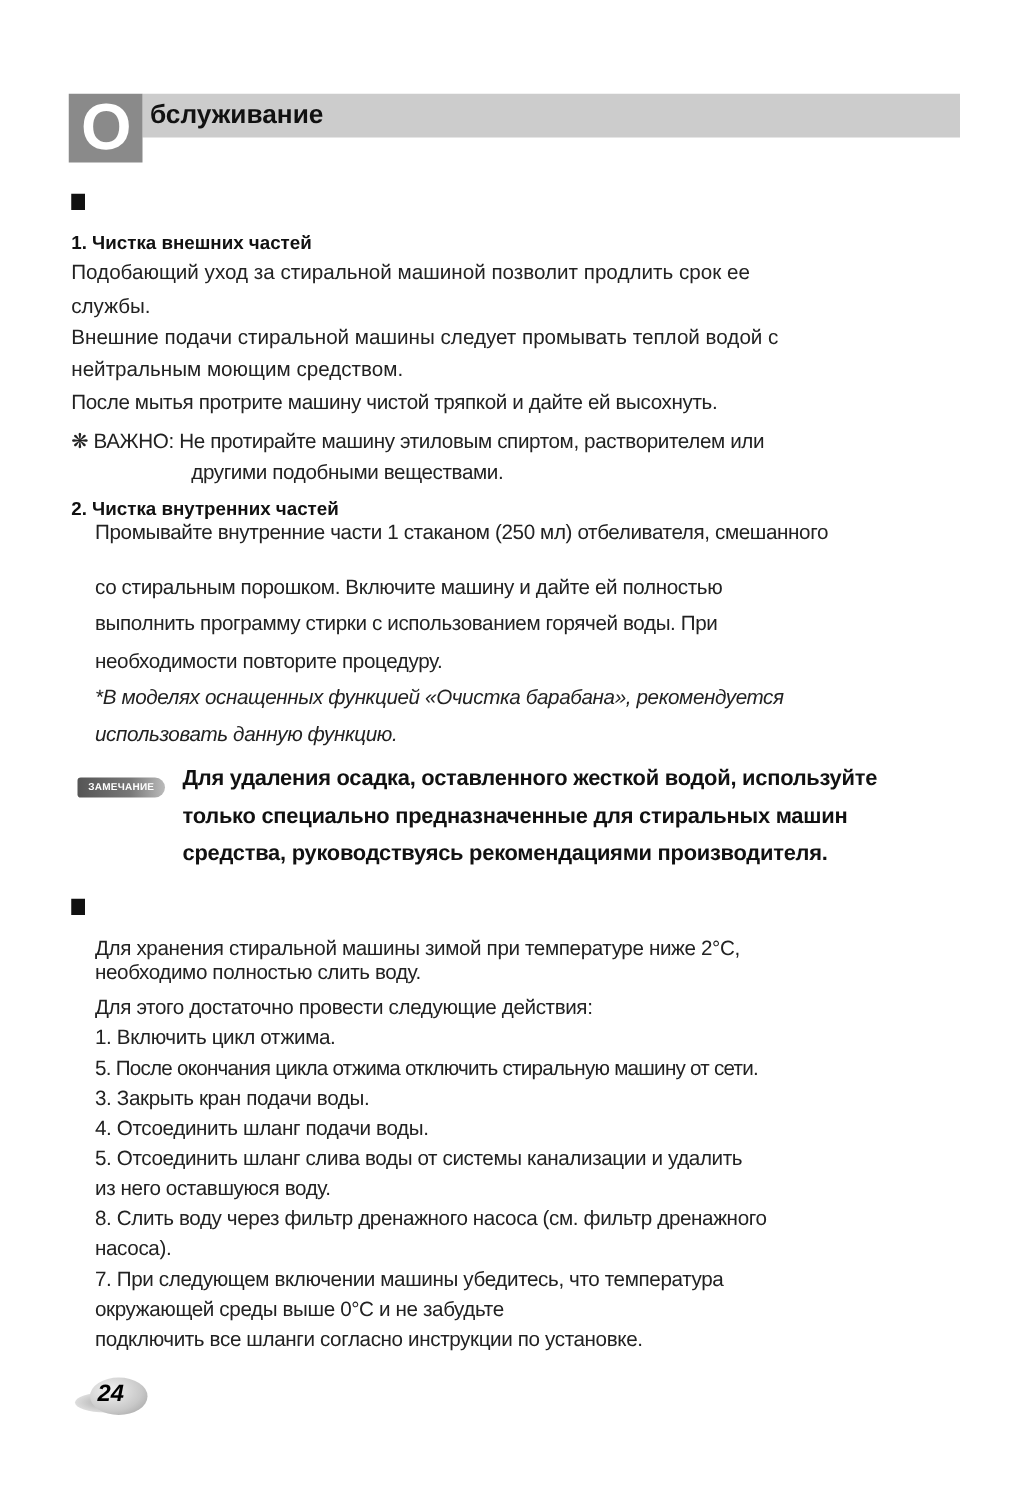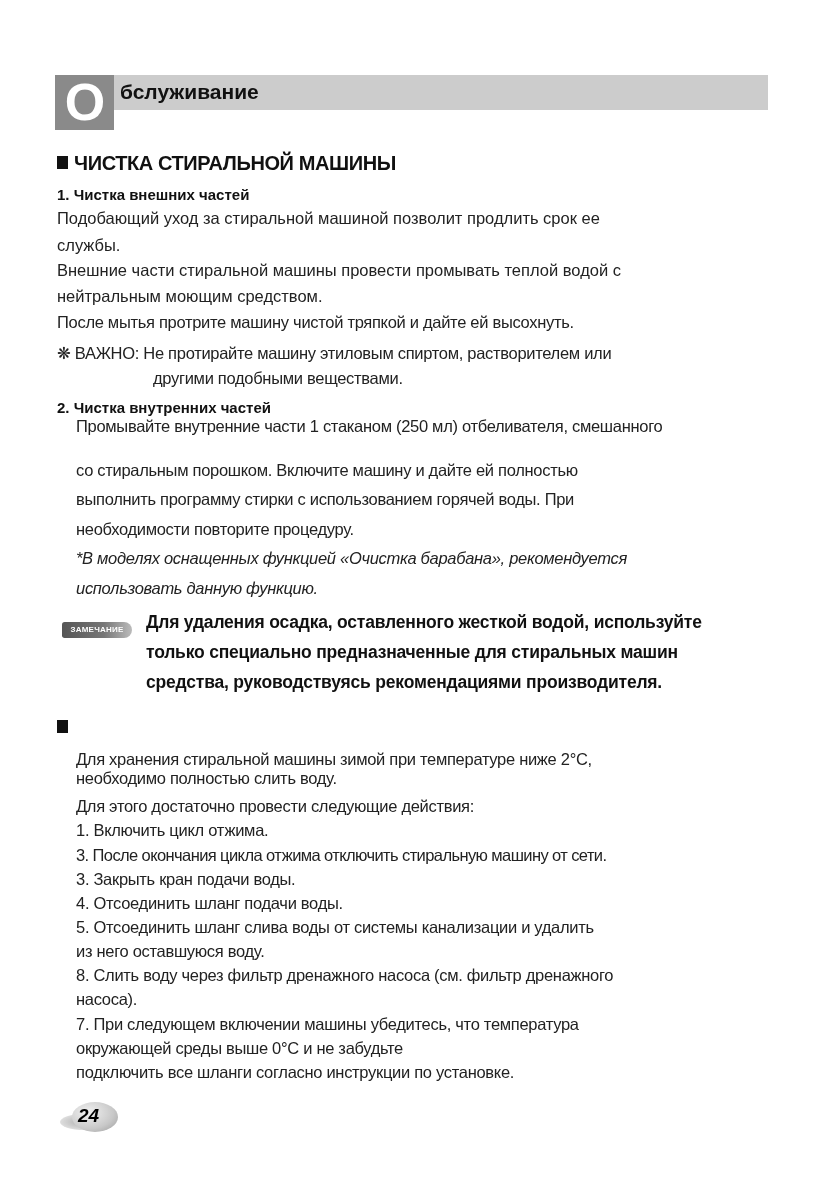--- a/index.html
+++ b/index.html
@@ -66,27 +66,27 @@
 </head>
 <body>
 
 <div>
   <div class="header-bar"></div>
   <div class="header-square">О</div>
   <div class="header-title">бслуживание</div>
 </div>
 
 <div class="h2" style="top:150px;">
-  <span class="sq"></span><span>ЧИСТКА СТИРАЛЬНОЙ МАШИНЫ</span>
+  <span class="sq"></span>
 </div>
 
 <div class="h3" style="top:185px;">1. Чистка внешних частей</div>
 <div class="p" style="top:207px;">Подобающий уход за стиральной машиной позволит продлить срок ее</div>
 <div class="p" style="top:234px;">службы.</div>
-<div class="p" style="top:259px;">Внешние части стиральной машины провести промывать теплой водой с</div>
+<div class="p" style="top:259px;">Внешние подачи стиральной машины следует промывать теплой водой с</div>
 <div class="p" style="top:285px;">нейтральным моющим средством.</div>
 <div class="p tight" style="top:311px;">После мытья протрите машину чистой тряпкой и дайте ей высохнуть.</div>
 
 <div class="p tight" style="top:342px;">
   <span>❋ ВАЖНО:</span>
   <span>Не протирайте машину этиловым спиртом, растворителем или</span>
 </div>
 <div class="p tight" style="top:367px; left:153px;">другими подобными веществами.</div>
 
 <div class="h3" style="top:398px;">2. Чистка внутренних частей</div>
@@ -103,21 +103,21 @@
 <div class="note-text" style="top:667px;">средства, руководствуясь рекомендациями производителя.</div>
 
 <div class="h2" style="top:714px;">
   <span class="sq"></span>
 </div>
 
 <div class="p in tight" style="top:748px;">Для хранения стиральной машины зимой при температуре ниже 2°C,</div>
 <div class="p in tight" style="top:767px;">необходимо полностью слить воду.</div>
 <div class="p in tight" style="top:795px;">Для этого достаточно провести следующие действия:</div>
 <div class="p in tight" style="top:819px;">1. Включить цикл отжима.</div>
-<div class="p in tight" style="top:844px; letter-spacing:-0.6px;">3. После окончания цикла отжима отключить стиральную машину от сети.</div>
+<div class="p in tight" style="top:844px; letter-spacing:-0.6px;">5. После окончания цикла отжима отключить стиральную машину от сети.</div>
 <div class="p in tight" style="top:868px;">3. Закрыть кран подачи воды.</div>
 <div class="p in tight" style="top:892px;">4. Отсоединить шланг подачи воды.</div>
 <div class="p in tight" style="top:916px;">5. Отсоединить шланг слива воды от системы канализации и удалить</div>
 <div class="p in tight" style="top:940px;">из него оставшуюся воду.</div>
 <div class="p in tight" style="top:964px;">8. Слить воду через фильтр дренажного насоса (см. фильтр дренажного</div>
 <div class="p in tight" style="top:988px;">насоса).</div>
 <div class="p in tight" style="top:1013px;">7. При следующем включении машины убедитесь, что температура</div>
 <div class="p in tight" style="top:1037px;">окружающей среды выше 0°C и не забудьте</div>
 <div class="p in tight" style="top:1061px;">подключить все шланги согласно инструкции по установке.</div>
 

